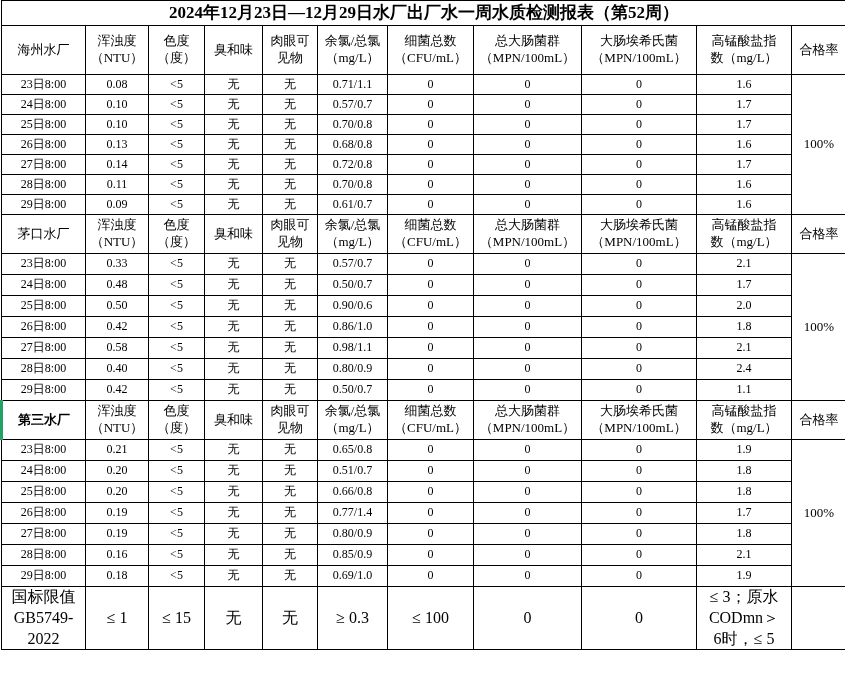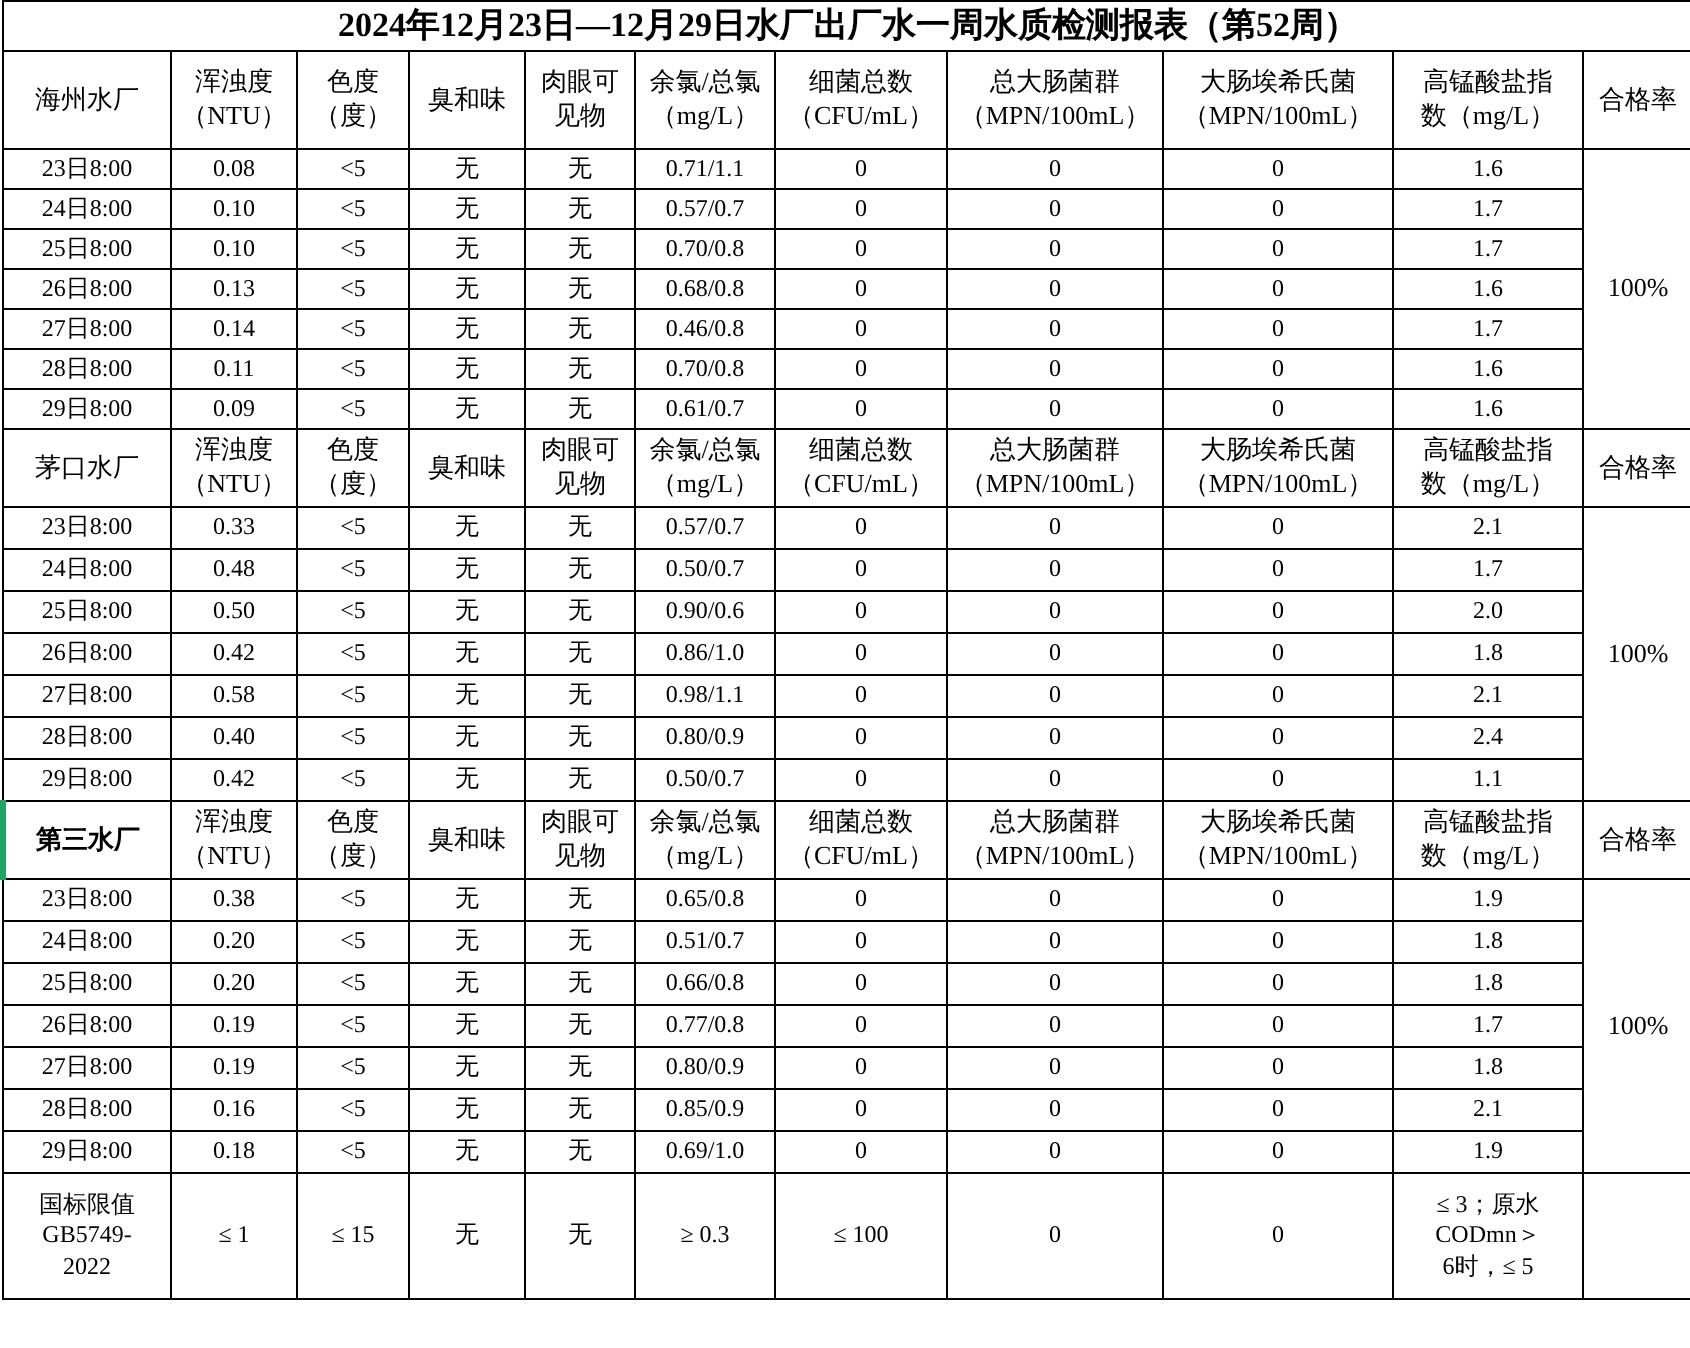--- a/index.html
+++ b/index.html
@@ -25,21 +25,21 @@
   tr.h21 { height: 20px; }
   tr.h22 { height: 21px; }
   tr.h64 { height: 63px; }
   .title-cell {
     font-size: 17px; font-weight: bold; white-space: nowrap;
   }
   .sec-header td { font-size: 13px; }
   .plant { font-size: 13px; }
   .plant-green { border-left: 3px solid var(--accent); font-weight: bold; }
   .pass { font-size: 13px; }
-  .limlabel, .limval { font-size: 12px; }
+  .limlabel, .limval { font-size: 16px; }
 </style>
 </head>
 <body>
 
 <table>
   <colgroup>
     <col style="width:84px">
       <col style="width:63px">
       <col style="width:56px">
     <col style="width:58px">
@@ -124,21 +124,21 @@
         <td class="val">0</td>
         <td class="val">0</td>
         <td class="val">1.6</td>
       </tr>
       <tr class="h21">
         <td class="time">27日8:00</td>
         <td class="val">0.14</td>
         <td class="val">&lt;5</td>
         <td class="val">无</td>
         <td class="val">无</td>
-        <td class="val">0.46/0.8</td>
+        <td class="val">0.72/0.8</td>
         <td class="val">0</td>
         <td class="val">0</td>
         <td class="val">0</td>
         <td class="val">1.7</td>
       </tr>
       <tr class="h21">
         <td class="time">28日8:00</td>
         <td class="val">0.11</td>
         <td class="val">&lt;5</td>
         <td class="val">无</td>
@@ -283,21 +283,21 @@
         <td class="colhead">总大肠菌群
 （MPN/100mL）</td>
         <td class="colhead">大肠埃希氏菌
 （MPN/100mL）</td>
         <td class="colhead">高锰酸盐指
 数（mg/L）</td>
         <td class="colhead">合格率</td>
       </tr>
       <tr class="h22">
         <td class="time">23日8:00</td>
-        <td class="val">0.38</td>
+        <td class="val">0.21</td>
         <td class="val">&lt;5</td>
         <td class="val">无</td>
         <td class="val">无</td>
         <td class="val">0.65/0.8</td>
         <td class="val">0</td>
         <td class="val">0</td>
         <td class="val">0</td>
         <td class="val">1.9</td>
         <td class="pass" rowspan="7">100%</td>
       </tr>
@@ -324,21 +324,21 @@
         <td class="val">0</td>
         <td class="val">0</td>
         <td class="val">1.8</td>
       </tr>
       <tr class="h22">
         <td class="time">26日8:00</td>
         <td class="val">0.19</td>
         <td class="val">&lt;5</td>
         <td class="val">无</td>
         <td class="val">无</td>
-        <td class="val">0.77/0.8</td>
+        <td class="val">0.77/1.4</td>
         <td class="val">0</td>
         <td class="val">0</td>
         <td class="val">0</td>
         <td class="val">1.7</td>
       </tr>
       <tr class="h22">
         <td class="time">27日8:00</td>
         <td class="val">0.19</td>
         <td class="val">&lt;5</td>
         <td class="val">无</td>

